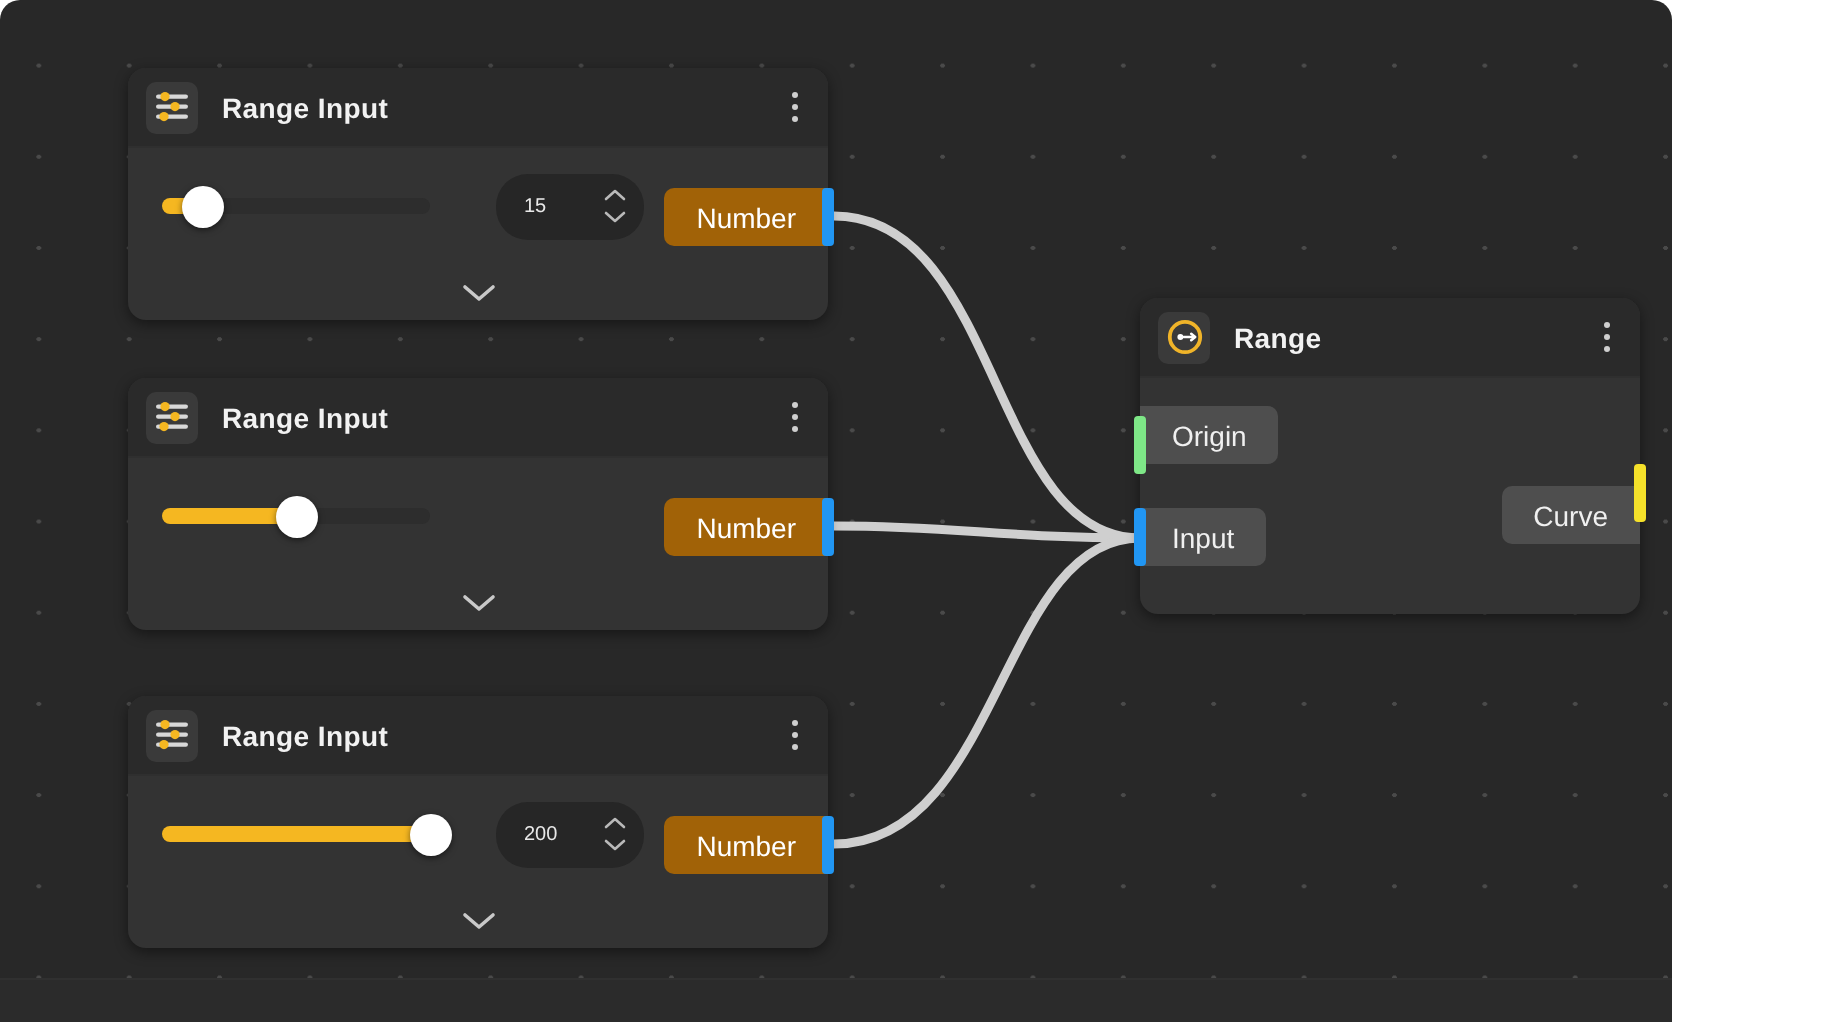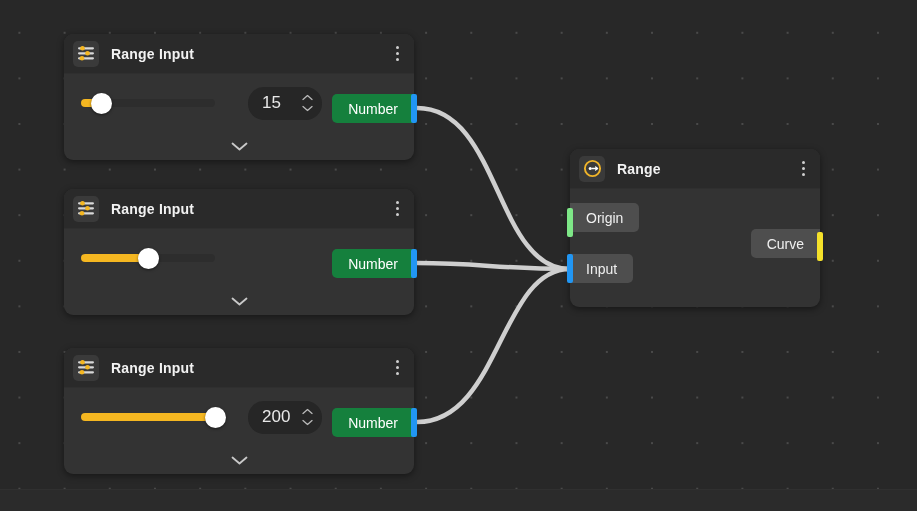--- a/index.html
+++ b/index.html
@@ -3,25 +3,26 @@
 <meta charset="utf-8">
 <style>
   * { box-sizing: border-box; margin: 0; padding: 0; }
   html, body {
     width: 918px; height: 511px;
     overflow: hidden;
     font-family: "Liberation Sans", sans-serif;
   }
   #canvas {
     position: relative;
-    width: 917px; height: 511px;
+    width: 836px; height: 511px;
     background-color: #282828;
     background-image: radial-gradient(circle, #4a4a4a 1.1px, transparent 1.2px);
     background-size: 45.2px 45.6px;
     background-position: 42px 10px;
+    border-radius: 10px;
   }
   #canvas-footer {
     position: absolute;
     left: 0; right: 0; top: 489px; height: 22px;
     background: #2b2b2b;
     border-top: 1px solid #303030;
   }
 
   
   #wires { position: absolute; inset: 0; width: 918px; height: 511px; pointer-events: none; }
@@ -105,36 +106,36 @@
     width: 74px; height: 33px;
     margin-left: 33px;
     background: #262626;
     border-radius: 16px;
     display: flex; align-items: center;
     flex: 0 0 auto;
   }
   .num-value {
     margin-left: 14px;
     color: #e8e8e8;
-    font-size: 17px;
+    font-size: 10px;
   }
   .num-steppers {
     position: absolute; right: 9px; top: 50%;
     transform: translateY(-50%);
     display: flex; flex-direction: column; gap: 5px;
     cursor: pointer;
   }
   .chev { width: 11px; height: 6px; display:block; }
 
   
   .port-out {
     position: absolute;
     display: flex; align-items: center;
     height: 29px;
-    background: #15803d;
+    background: #a16207;
     border-radius: 5px 0 0 5px;
     padding: 0 16px;
     color: #ffffff;
     font-size: 14px;
     white-space: nowrap;
     cursor: pointer;
   }
   .port-bar {
     position: absolute;
     width: 6px;
@@ -346,20 +347,20 @@
     <div class="port-in" style="left:0px; top:54px;">
       <span>Origin</span>
     </div>
     <div class="port-bar" style="left:-3px; top:59px; height:29px; background:#7ee787;"></div>
 
     <div class="port-in" style="left:0px; top:105px;">
       <span>Input</span>
     </div>
     <div class="port-bar" style="left:-3px; top:105px; height:29px; background:#2196f3;"></div>
 
-    <div class="port-out-dark" style="right:0px; top:80px;">
+    <div class="port-out-dark" style="right:0px; top:94px;">
       <span>Curve</span>
     </div>
     <div class="port-bar" style="right:-3px; top:83px; height:29px; background:#f5e12a;"></div>
   </div>
 
   <div id="canvas-footer"></div>
 </div>
 
 </body></html>

